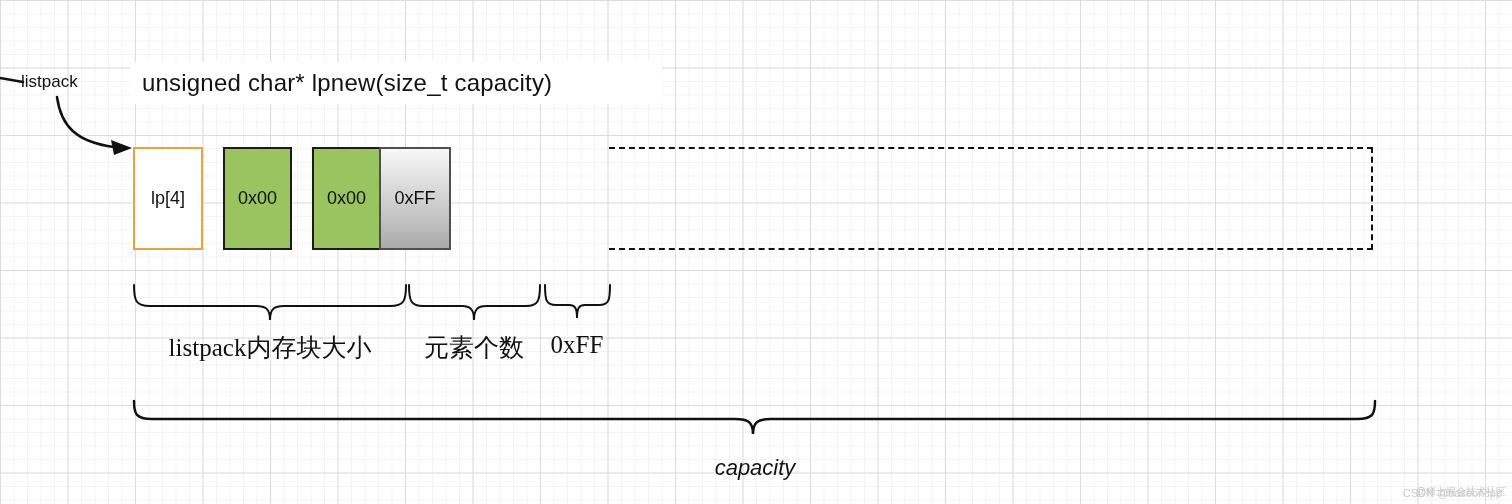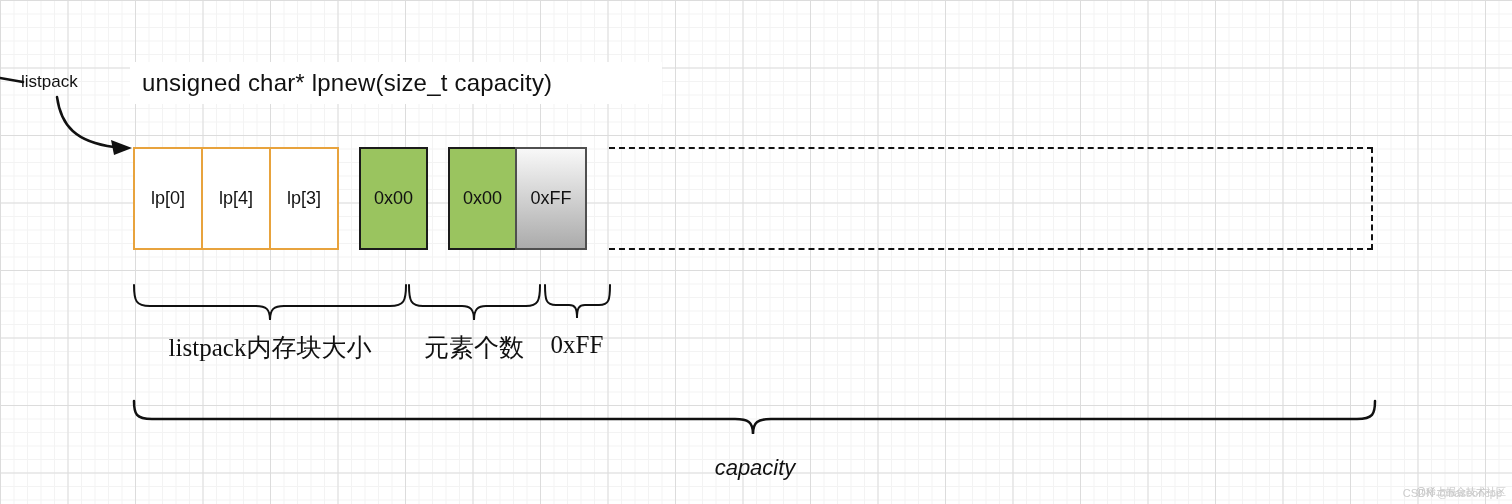--- a/index.html
+++ b/index.html
@@ -80,27 +80,21 @@
 
     <path d="M409,285 C409,301 411,306 423,306 L462,306 C470,306 474,309 474,320 C474,309 478,306 486,306 L526,306 C538,306 540,301 540,285" stroke="#111" stroke-width="2" fill="none" stroke-linecap="round"></path>
 
     <path d="M545,285 C545,300 546,305 556,305 L569,305 C575,305 577,308 577,318 C577,308 579,305 585,305 L599,305 C609,305 610,300 610,285" stroke="#111" stroke-width="2" fill="none" stroke-linecap="round"></path>
 
     <path d="M134,401 C134,414 136,419 152,419 L735,419 C748,419 753,422 753,434 C753,422 758,419 771,419 L1357,419 C1373,419 1375,414 1375,401" stroke="#111" stroke-width="2.5" fill="none" stroke-linecap="round"></path>
   </svg>
 
   <div class="cells">
     <div class="cell entry">
-      <span>lp[0]</span>
-    </div>
-    <div class="cell entry">
       <span>lp[4]</span>
-    </div>
-    <div class="cell entry">
-      <span>lp[3]</span>
     </div>
     <div class="cell header">
       <span>0x00</span>
     </div>
     <div class="cell header">
       <span>0x00</span>
     </div>
     <div class="cell terminator">
       <span>0xFF</span>
     </div>

